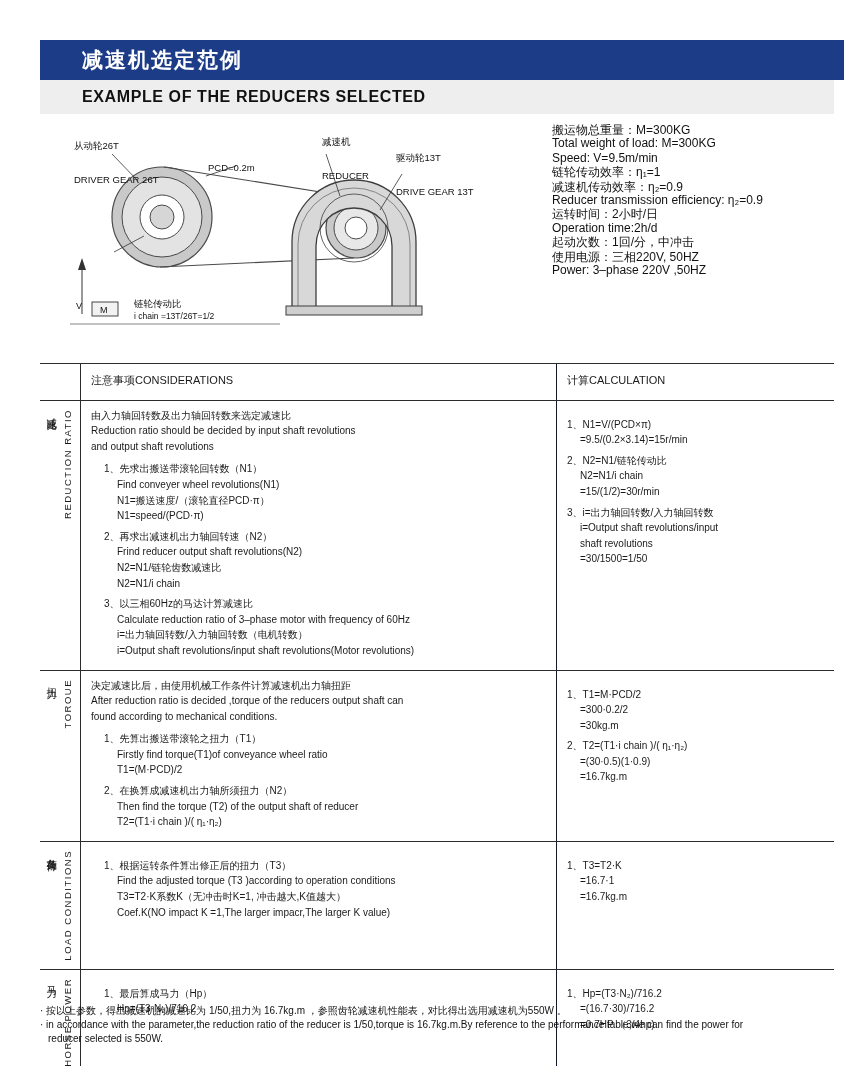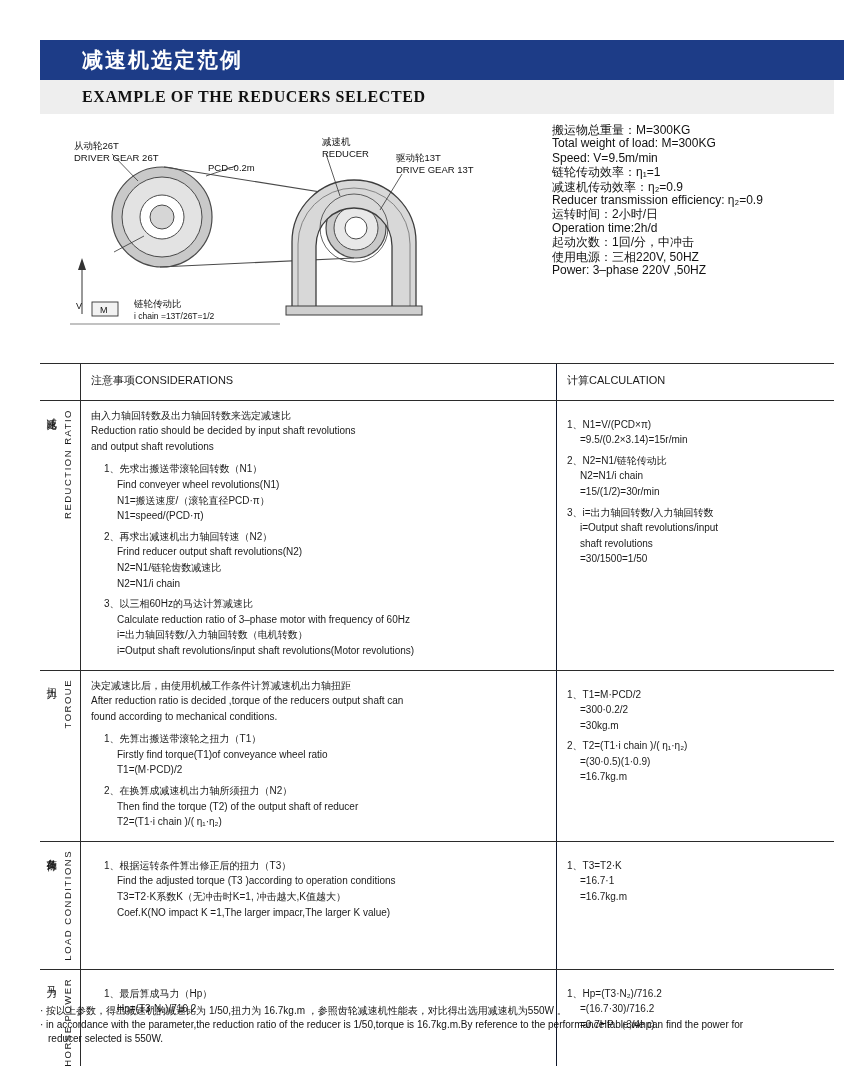--- a/index.html
+++ b/index.html
@@ -23,37 +23,37 @@
     border-left:10px solid #1d3c87;
     display:flex;align-items:center;
   }
   .header-band .title-cn{
     color:#ffffff;font-size:21px;font-weight:bold;letter-spacing:2px;
     padding-left:32px;
   }
   .header-sub{
     position:absolute;left:28px;top:80px;width:794px;height:34px;
     background:#eeeeee;
-    display:flex;align-items:center;font-family:Liberation Serif, serif;
+    display:flex;align-items:center;
   }
   .header-sub .title-en{
     color:#111;font-size:16px;font-weight:bold;letter-spacing:.6px;
     padding-left:42px;
   }
   
   .diagram{
     position:absolute;left:28px;top:124px;width:480px;height:230px;
   }
   .diagram svg{display:block;}
   .lbl{
     position:absolute;font-size:9.5px;line-height:12px;color:#111;
     white-space:nowrap;
   }
   .lbl .cn{display:block;}
-  .lbl .en{display:block;}
+  .lbl .en{display:block;margin-top:22px;}
   .lbl .sub{display:block;font-size:8.5px;}
   
   .specs{
     position:absolute;left:540px;top:124px;width:300px;
     font-size:12px;line-height:13.4px;color:#111;
   }
   .specs .row{margin-bottom:1px;}
   .specs .cn{display:block;}
   .specs .en{display:block;}
   

